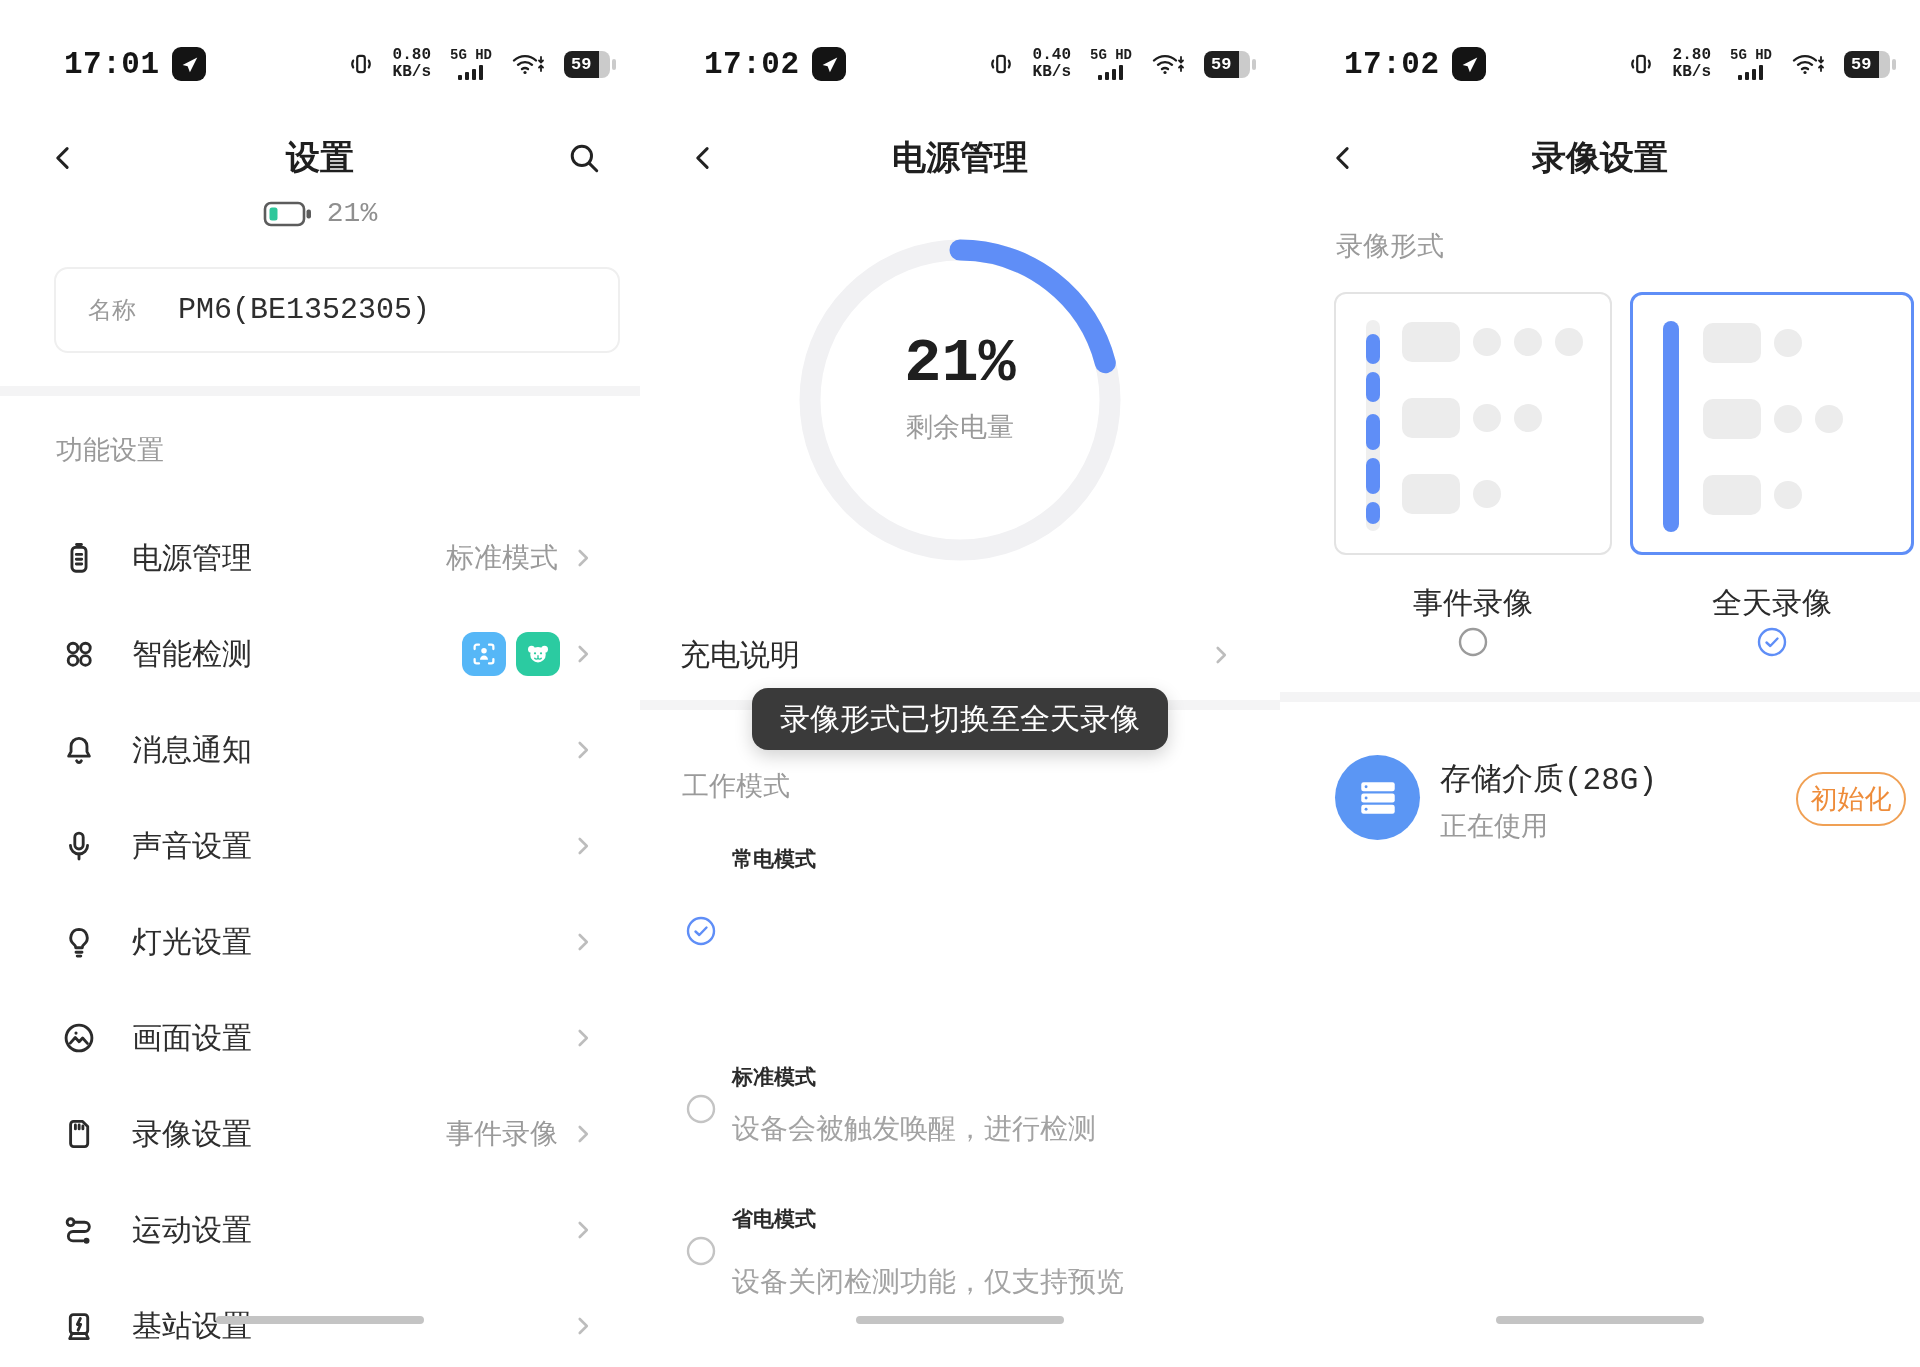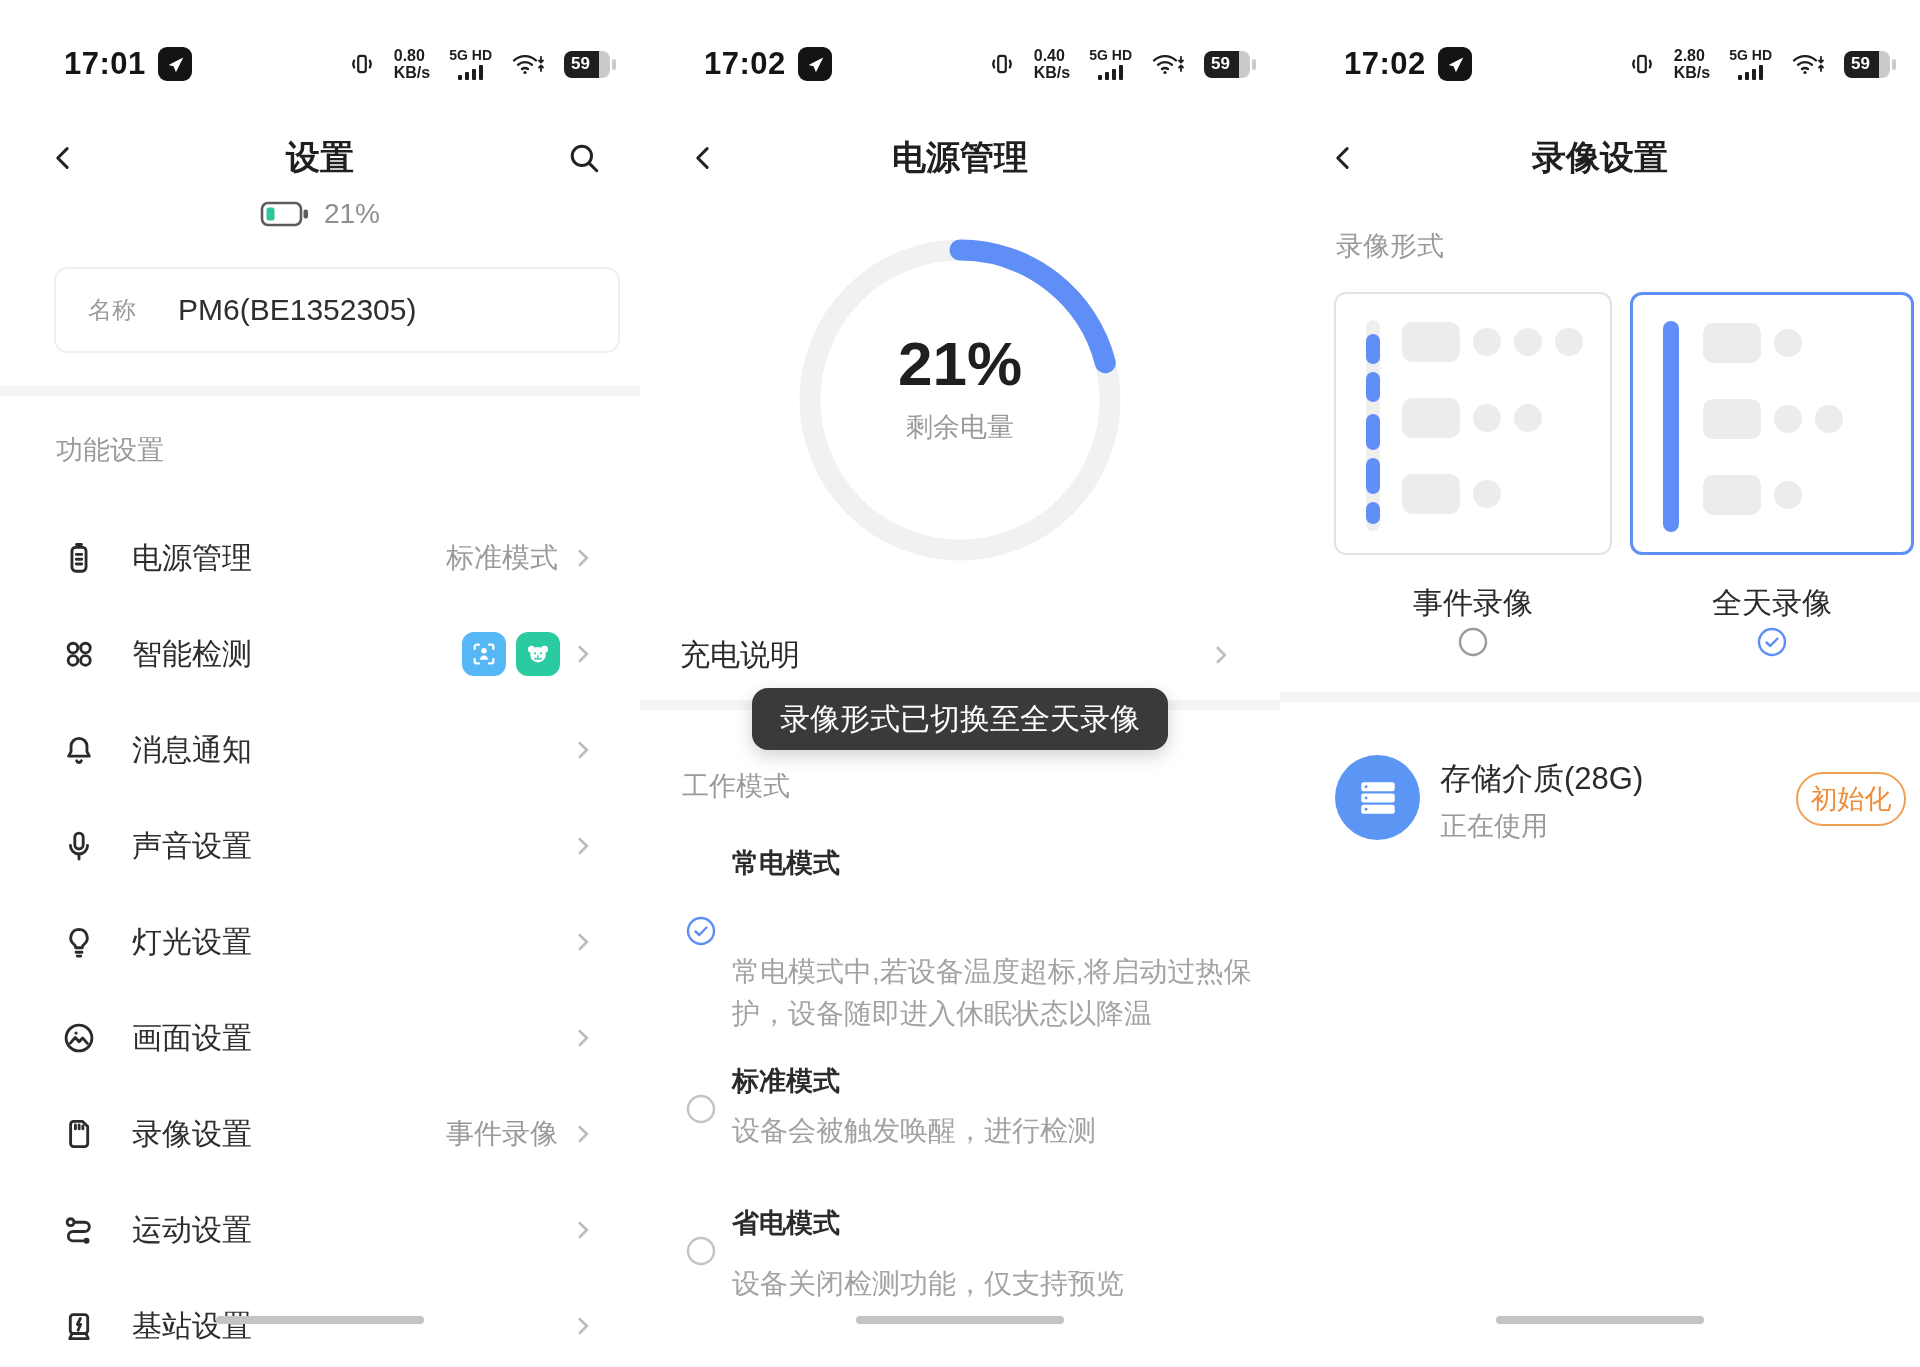--- a/index.html
+++ b/index.html
@@ -1,17 +1,17 @@
 <!DOCTYPE html>
 <html><head>
 <meta charset="utf-8">
 <style>
   html,body{margin:0;padding:0;background:#fff;}
   #canvas{position:relative;width:1920px;height:1367px;background:#000000;overflow:hidden;
-          font-family:Liberation Sans, sans-serif;color:#2e2e2e;}
+          font-family:Liberation Mono, monospace;color:#2e2e2e;}
   .screen{position:absolute;top:0;width:640px;height:1367px;background:#fff;}
   #s1{left:0}#s2{left:640px}#s3{left:1280px}
 
   
   .statusbar{position:absolute;top:42px;left:0;right:0;height:44px;display:flex;align-items:center;
              padding:0 30px 0 64px;box-sizing:border-box;}
   .sb-time{font-size:31px;font-weight:700;color:#151515;letter-spacing:.5px;}
   .appic{width:34px;height:34px;background:#141414;border-radius:9px;margin-left:12px;display:inline-flex;
          align-items:center;justify-content:center;}
   .sb-right{margin-left:auto;display:flex;align-items:center;gap:19px;}
@@ -53,21 +53,21 @@
   .gauge{position:absolute;top:235px;left:155px;width:330px;height:330px;}
   .gauge .ctr{position:absolute;inset:0;display:flex;flex-direction:column;align-items:center;justify-content:center;transform:translateY(-14px);}
   .gauge .big{font-size:62px;font-weight:700;color:#1f1f1f;}
   .gauge .sub{font-size:27px;color:#9a9a9a;margin-top:10px;}
   .chargerow{position:absolute;top:620px;left:0;right:0;height:70px;display:flex;align-items:center;padding:0 46px 0 40px;box-sizing:border-box;justify-content:center;}
   .chargerow .cl{font-size:30px;color:#2b2b2b;}
   .toast{position:absolute;top:688px;left:50%;transform:translateX(-50%);height:62px;background:#3a3a3a;border-radius:16px;
          display:flex;align-items:center;padding:0 28px;font-size:30px;color:#fff;white-space:nowrap;z-index:5;
          box-shadow:0 6px 18px rgba(0,0,0,.18);}
   .mode{position:absolute;left:0;width:640px;}
-  .mode .mtitle{position:absolute;left:92px;top:0;font-size:27px;font-weight:700;color:#2b2b2b;}
+  .mode .mtitle{position:absolute;left:92px;top:0;font-size:21px;font-weight:700;color:#2b2b2b;}
   .mode .mdesc{position:absolute;left:92px;font-size:28px;color:#a3a3a3;line-height:42px;width:545px;}
   .mradio{position:absolute;left:45px;width:32px;height:32px;}
 
   
   .card{position:absolute;top:292px;height:263px;border-radius:12px;box-sizing:border-box;background:#fff;}
   .card.plain{border:2px solid #e3e3e3;}
   .card.sel{border:3px solid #5f8ef7;}
   .tl{position:absolute;left:30px;top:26px;width:14px;height:211px;background:#efefef;border-radius:7px;}
   .tl i{position:absolute;left:0;width:14px;background:#5f8ef7;border-radius:7px;display:block;}
   .bluebar{position:absolute;left:30px;top:26px;width:16px;height:211px;background:#5f8ef7;border-radius:8px;}
@@ -429,21 +429,20 @@
     <div class="sect" style="top:768px;left:42px">工作模式</div>
 
     <div class="mode" style="top:845px;height:210px">
       <span class="mradio" style="top:70px">
         <svg width="32" height="32" viewBox="0 0 32 32" fill="none" stroke="#5f8ef7" stroke-width="2.4" stroke-linecap="round" stroke-linejoin="round">
           <circle cx="16" cy="16" r="13"></circle>
             <polyline points="10.5,16.5 14.3,20 21.5,12.5"></polyline>
         </svg>
         </span>
       <span class="mtitle">常电模式</span>
-      <span class="mdesc" style="top:106px">常电模式中,若设备温度超标,将启动过热保护，设备随即进入休眠状态以降温</span>
     </div>
 
     <div class="mode" style="top:1063px;height:120px">
       <span class="mradio" style="top:30px">
         <svg width="32" height="32" viewBox="0 0 32 32" fill="none" stroke="#c4c4c4" stroke-width="2.4">
             <circle cx="16" cy="16" r="13"></circle>
           </svg>
         </span>
       <span class="mtitle">标准模式</span>
       <span class="mdesc" style="top:47px">设备会被触发唤醒，进行检测</span>

